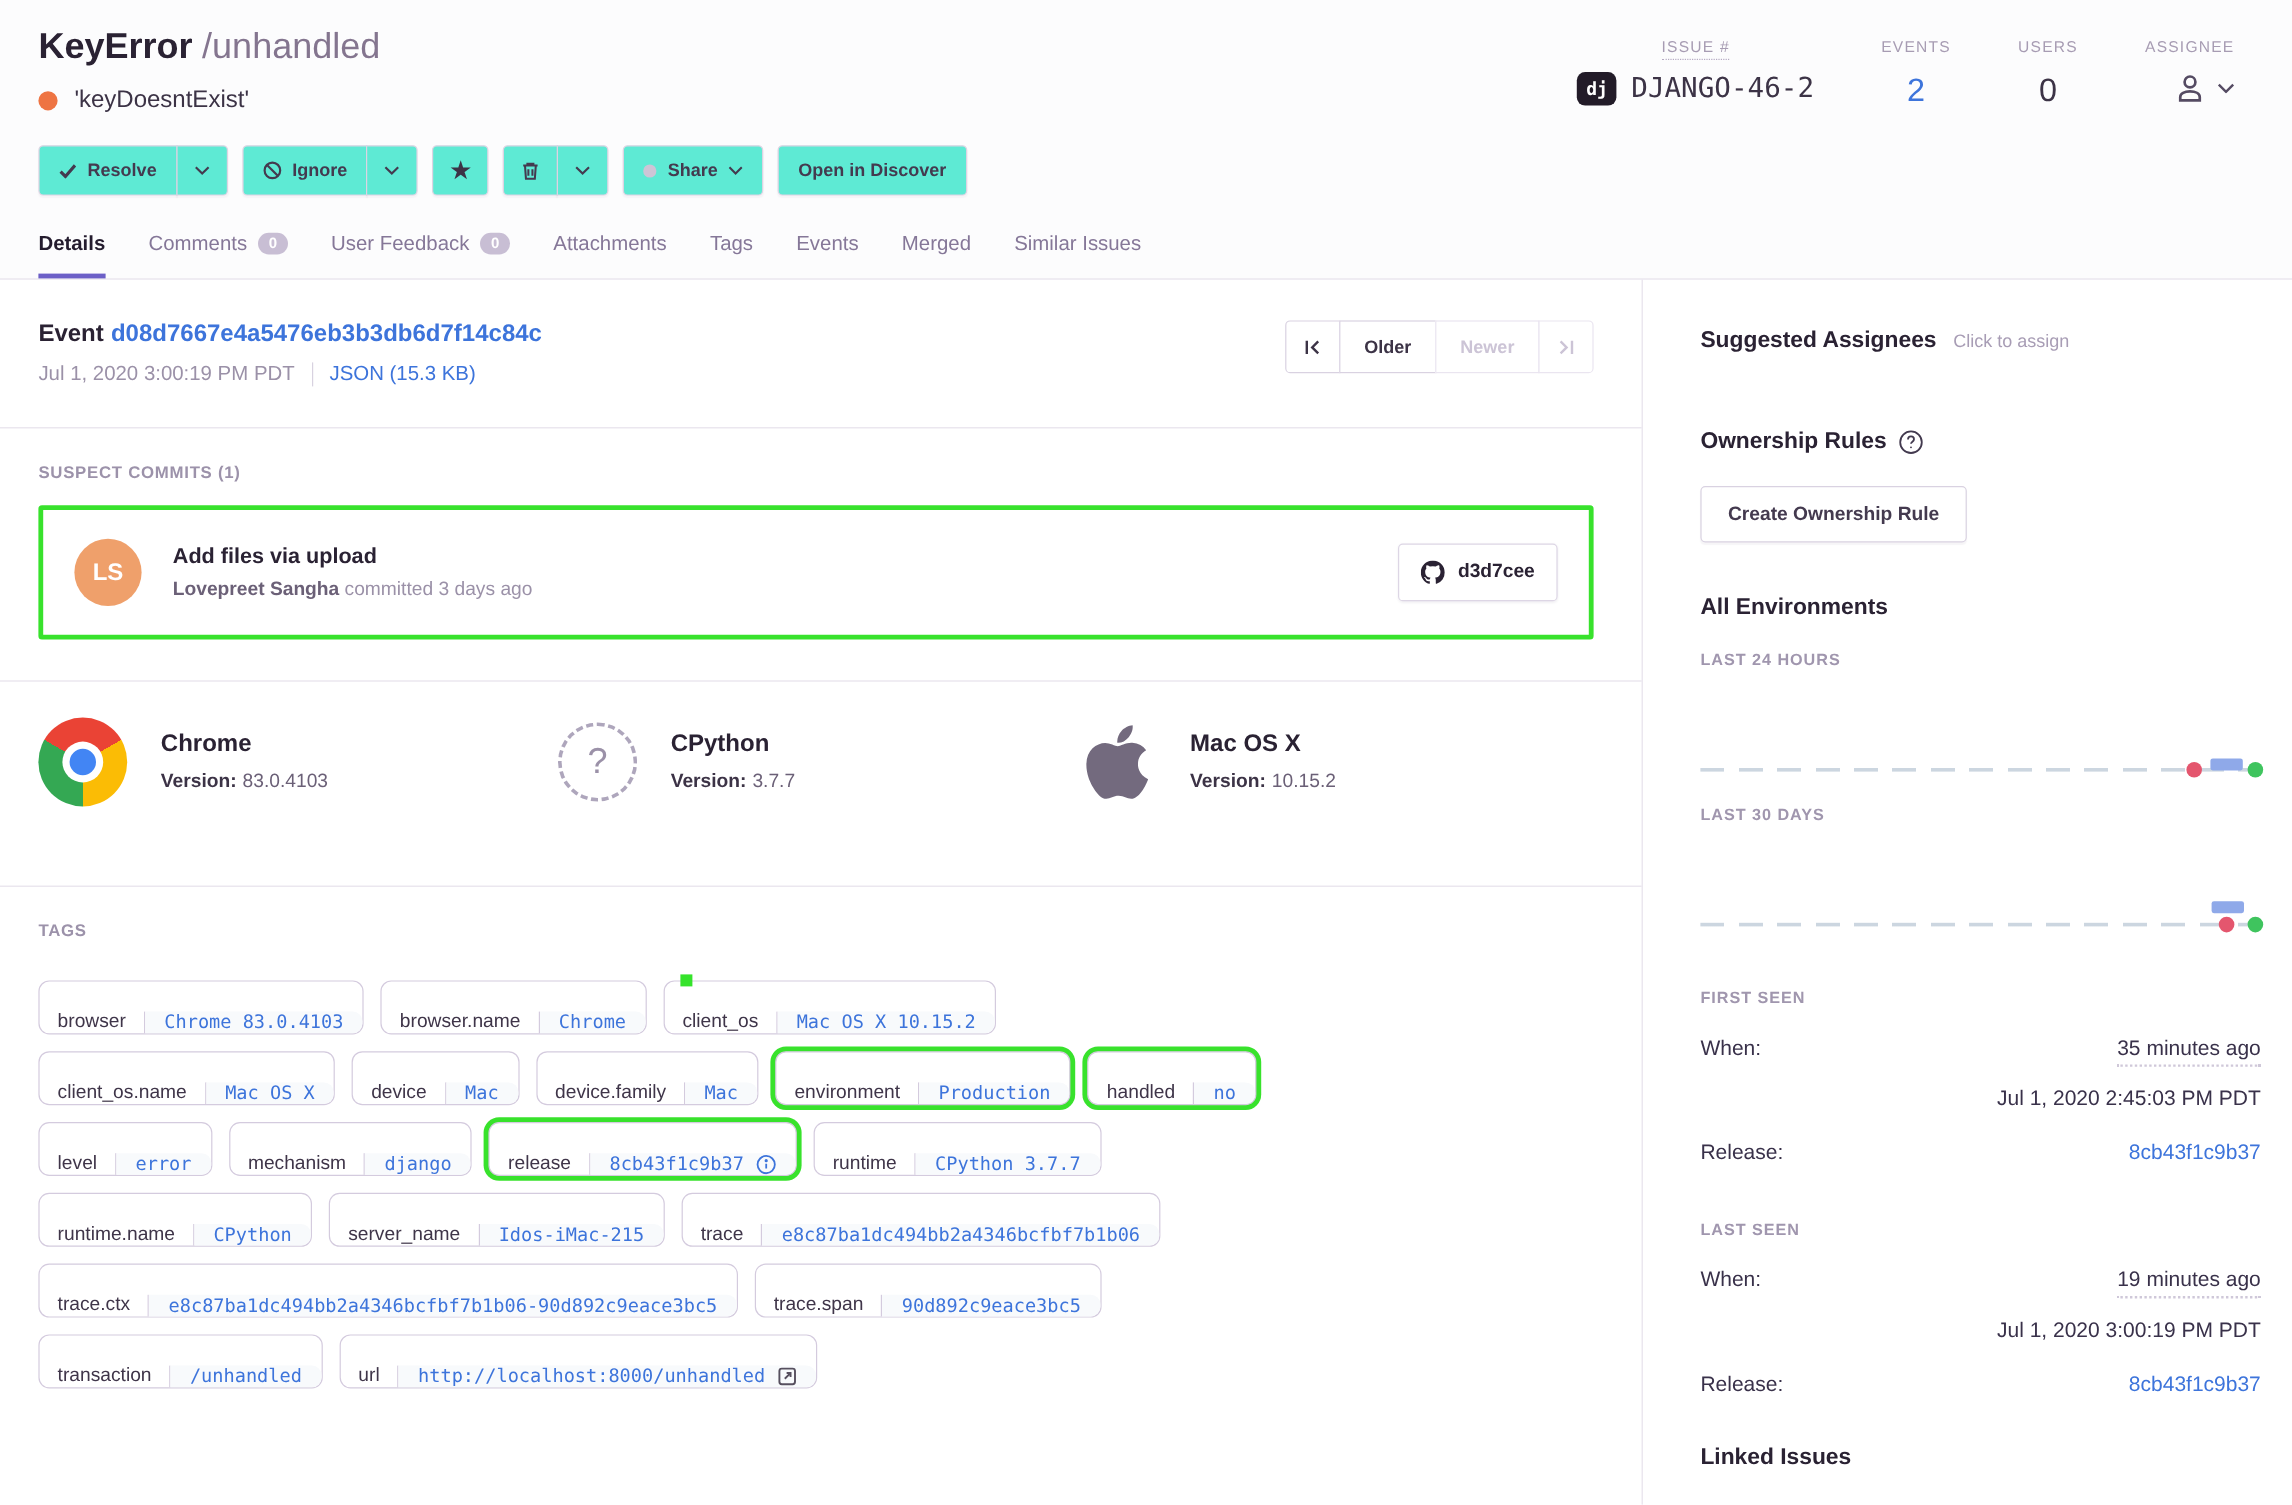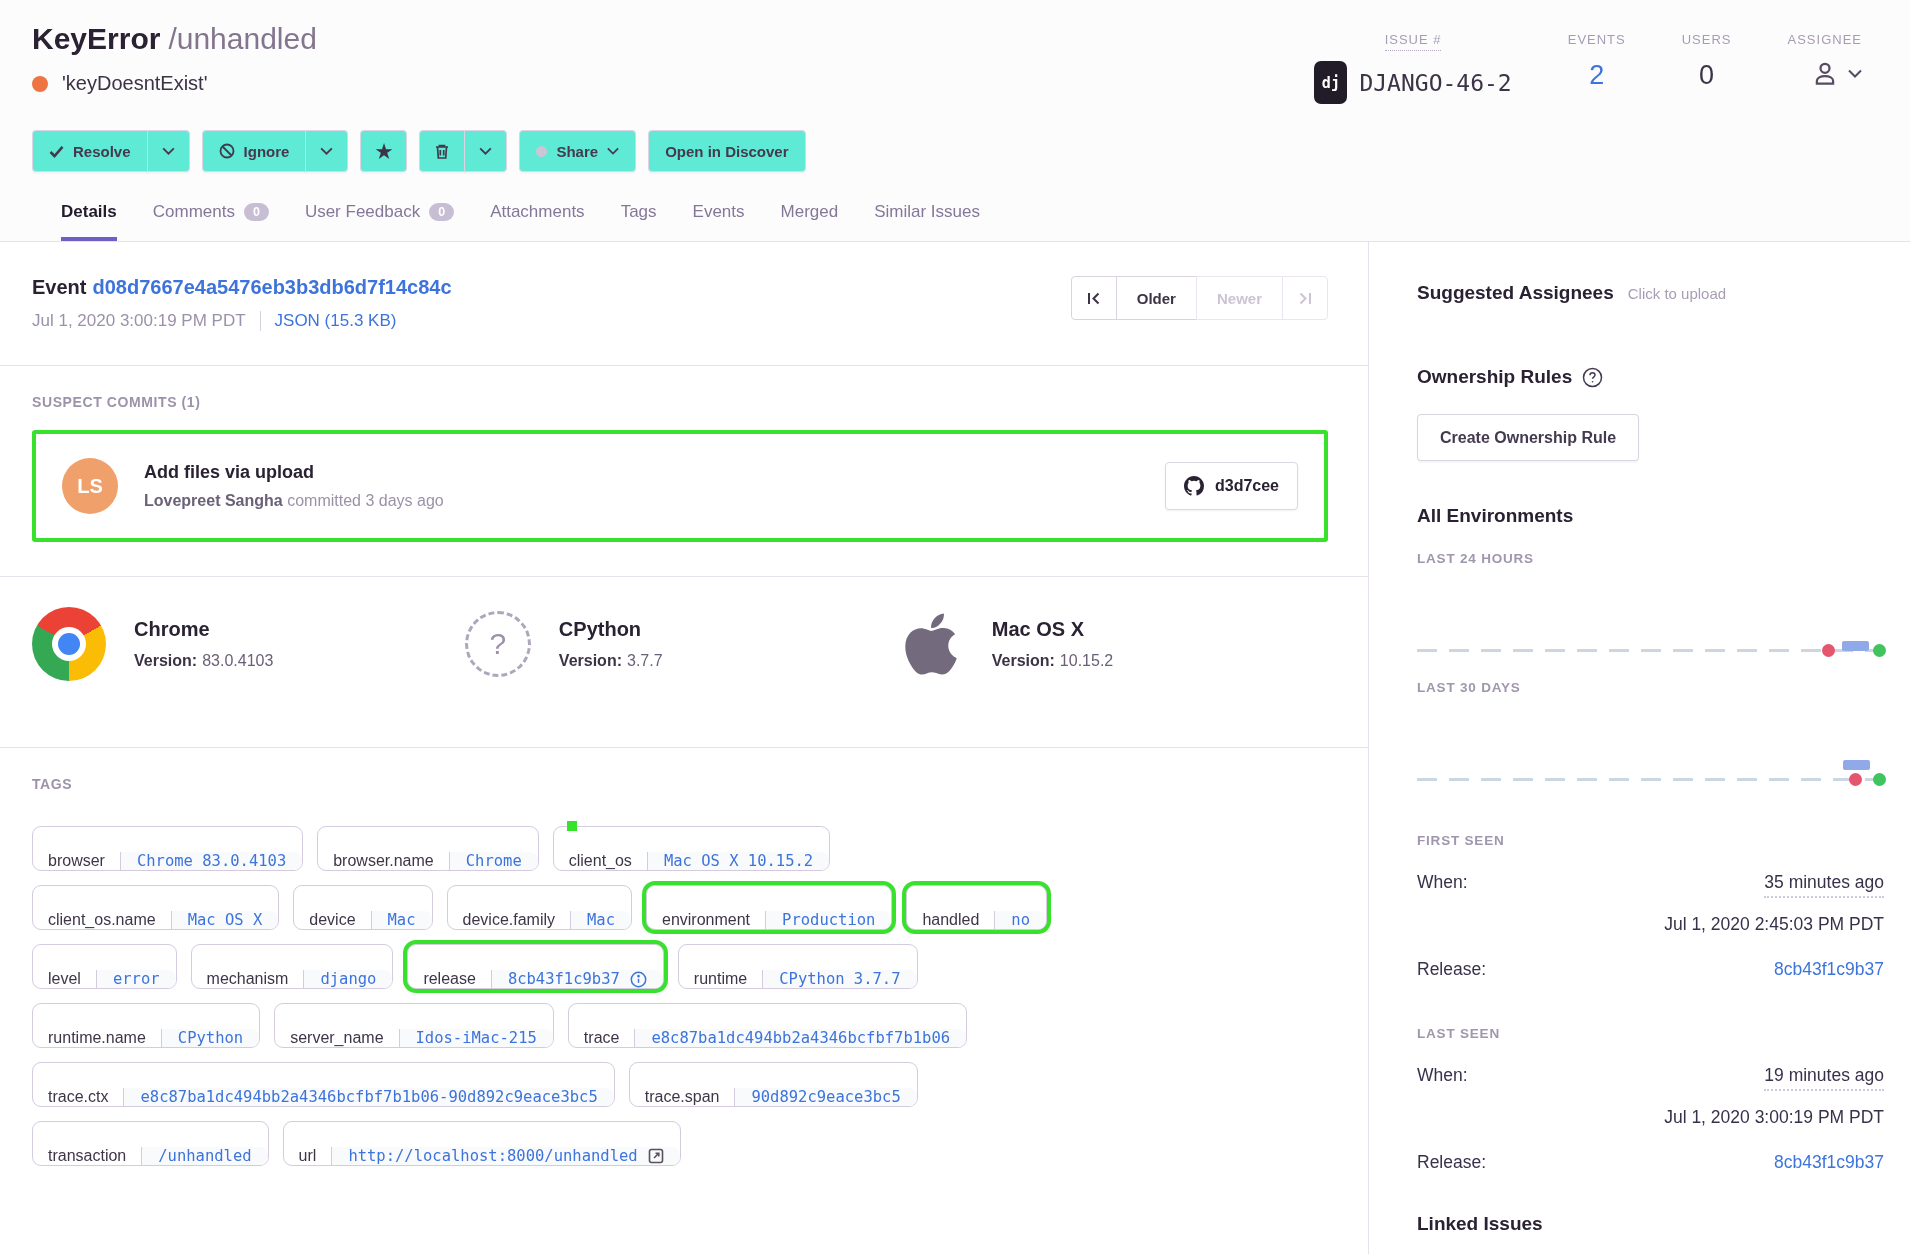--- a/index.html
+++ b/index.html
@@ -23,21 +23,21 @@
   .culprit-row{ margin-top:16px; display:flex; align-items:center; gap:14px; }
   .level-dot{ width:16px; height:16px; border-radius:50%; background:var(--orange); }
   .culprit{ font-size:20px; color:#3c3346; }
   .header-stats{ display:flex; gap:56px; padding-top:8px; padding-right:8px; }
   .stat{ text-align:center; }
   .stat-label{ font-size:13px; letter-spacing:1px; color:#a79cb3; font-weight:500; }
   .stat-label.dotted{ border-bottom:1px dotted #b5aac2; display:inline-block; padding-bottom:3px; cursor:help; }
   .stat-num{ display:inline-block; margin-top:12px; font-size:27px; color:#3c3346; text-decoration:none; }
   .stat-num.blue{ color:var(--blue); }
   .issue-value{ margin-top:10px; display:flex; align-items:center; gap:12px; }
-  .dj-badge{ width:33px; height:43px; border-radius:7px; background:#221b28; color:#fff;
+  .dj-badge{ width:33px; height:28px; border-radius:7px; background:#221b28; color:#fff;
              font-family:"DejaVu Sans Mono",monospace; font-weight:700; font-size:15px;
              display:flex; align-items:center; justify-content:center; }
   .issue-id{ font-family:"DejaVu Sans Mono",monospace; font-size:23px; color:#3c3346; }
   .assignee-val{ margin-top:10px; display:flex; align-items:center; gap:8px; justify-content:flex-end; }
 
   
   .actions{ margin-top:26px; display:flex; gap:12px; }
   .btn-group{ display:inline-flex; }
   .btn{ height:42px; background:#5eead4; border:1px solid var(--btn-border); border-radius:4px;
         font-family:inherit; font-size:15px; font-weight:700; color:#443a4f;
@@ -46,21 +46,21 @@
   .btn-group .btn{ border-radius:0; }
   .btn-group .btn:first-child{ border-radius:4px 0 0 4px; }
   .btn-group .btn:last-child{ border-radius:0 4px 4px 0; margin-left:-1px; }
   .btn.icon-only{ padding:0 14px; }
   .share-dot{ width:11px; height:11px; border-radius:50%; background:#cdc5d6; }
 
   
   .tabs{ margin-top:30px; display:flex; gap:36px; }
   .tab{ font-size:17px; color:#857798; padding-bottom:15px; display:flex; align-items:center; gap:9px;
         border-bottom:4px solid transparent; cursor:pointer; }
-  .tab.active{ color:#241c2e; font-weight:700; border-bottom-color:var(--purple);margin-left:29px; }
+  .tab.active{ color:#241c2e; font-weight:700; border-bottom-color:var(--purple); }
   .tab-badge{ background:#c8bed4; color:#fff; font-size:12.5px; font-weight:700;
               border-radius:10px; padding:3px 9px; line-height:1; }
 
   
   .content{ display:flex; flex:1; min-height:0; }
   .main{ width:1368px; flex:0 0 1368px; padding:34px 40px 0 32px; }
   .divider{ border:0; border-top:1px solid var(--border); margin:34px -40px 0 -32px; }
 
   .event-head{ display:flex; justify-content:space-between; align-items:flex-start; }
   .event-title{ font-size:20px; font-weight:700; color:#2a2233; }
@@ -498,21 +498,21 @@
               </span>
             </a>
           </div>
         </div>
       </div>
     </div>
 
     <div class="sidebar">
       <div class="sa-row">
         <h2>Suggested Assignees</h2>
-        <span class="sa-hint">Click to upload</span>
+        <span class="sa-hint">Click to assign</span>
       </div>
 
       <div class="ownership">
         <h2>Ownership Rules</h2>
         <span>
           <svg width="21" height="21" viewBox="0 0 21 21" fill="none" stroke="#433a4f" stroke-width="1.5">
               <circle cx="10.5" cy="10.5" r="9"></circle>
               <path d="M8 8.2c0-1.5 1.1-2.5 2.5-2.5s2.5 1 2.5 2.3c0 2-2.5 2.1-2.5 3.8"></path>
               <circle cx="10.5" cy="14.8" r="0.8" fill="#433a4f" stroke="none"></circle>
             </svg>

